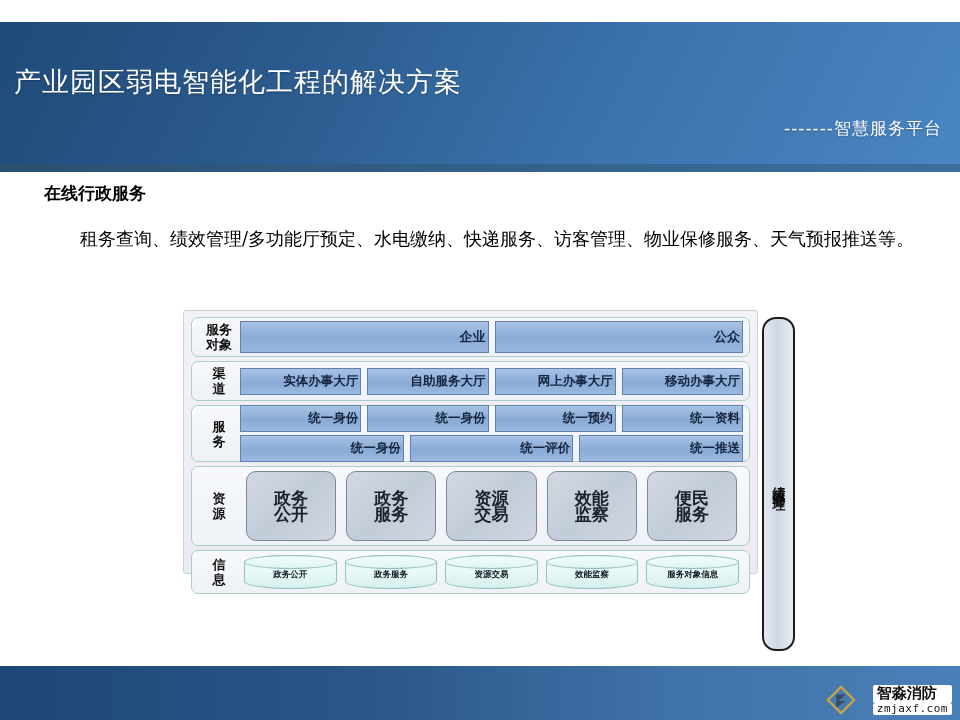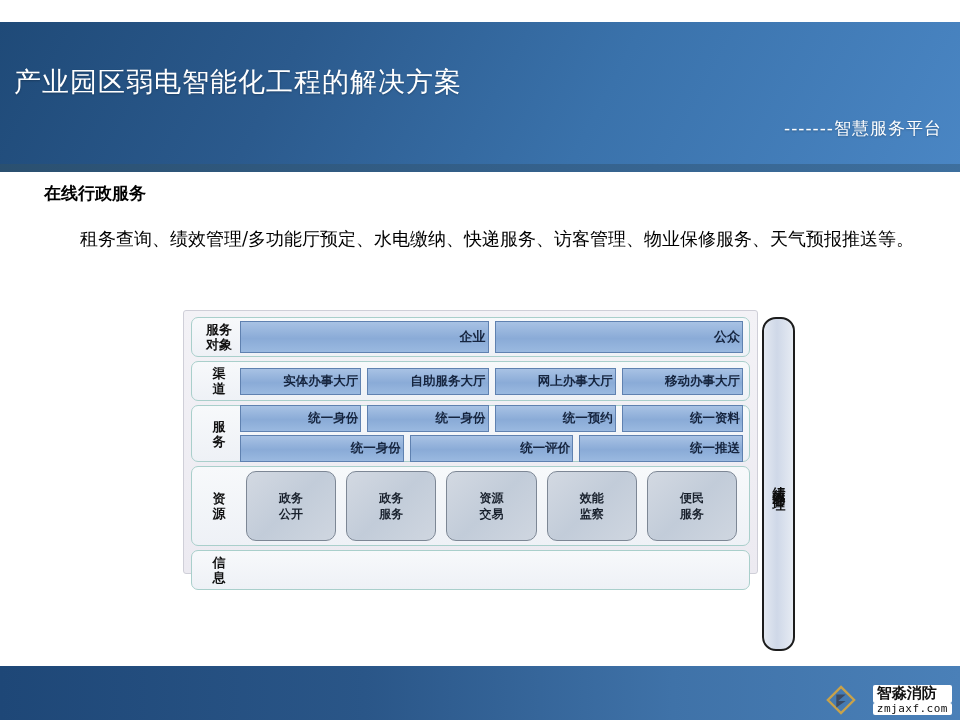--- a/index.html
+++ b/index.html
@@ -101,21 +101,21 @@
 
   
   .row-resource { height: 86px; }
   .row-resource .cells { gap: 10px; padding: 0 6px; }
   .greybox {
     flex: 1; height: 70px;
     background: linear-gradient(135deg, #d3d9e2 0%, #c2ccd9 50%, #cfd6e0 100%);
     border: 1px solid #7d8795;
     border-radius: 10px;
     display: flex; align-items: center; justify-content: center;
-    font-size: 12px; font-weight: bold; color: #18202c;
+    font-size: 17px; font-weight: bold; color: #18202c;
     font-family: "DejaVu Sans", sans-serif;
     line-height: 16px; text-align: center;
     white-space: pre-line;
   }
 
   
   .row-info { height: 60px; }
   .row-info .cells { gap: 8px; padding: 0 4px; align-items: center; }
   .cylinder {
     flex: 1; height: 34px; position: relative;
@@ -256,20 +256,39 @@
 服务</div>
         </div>
       </div>
     </div>
 
     <div class="row row-info">
       <div class="row-label">
         <div>信</div>
         <div>息</div>
       </div>
+      <div class="row-body">
+        <div class="cells">
+          <div class="cylinder">
+            <span class="cyl-label">政务公开</span>
+          </div>
+          <div class="cylinder">
+            <span class="cyl-label">政务服务</span>
+          </div>
+          <div class="cylinder">
+            <span class="cyl-label">资源交易</span>
+          </div>
+          <div class="cylinder">
+            <span class="cyl-label">效能监察</span>
+          </div>
+          <div class="cylinder">
+            <span class="cyl-label">服务对象信息</span>
+          </div>
+        </div>
+      </div>
     </div>
   </div>
 
   <div class="perf-panel">
     <span class="perf-label">绩效管理</span>
   </div>
 
   <div class="footer">
     <div class="watermark">
       <svg class="wm-logo" viewBox="0 0 32 32">

